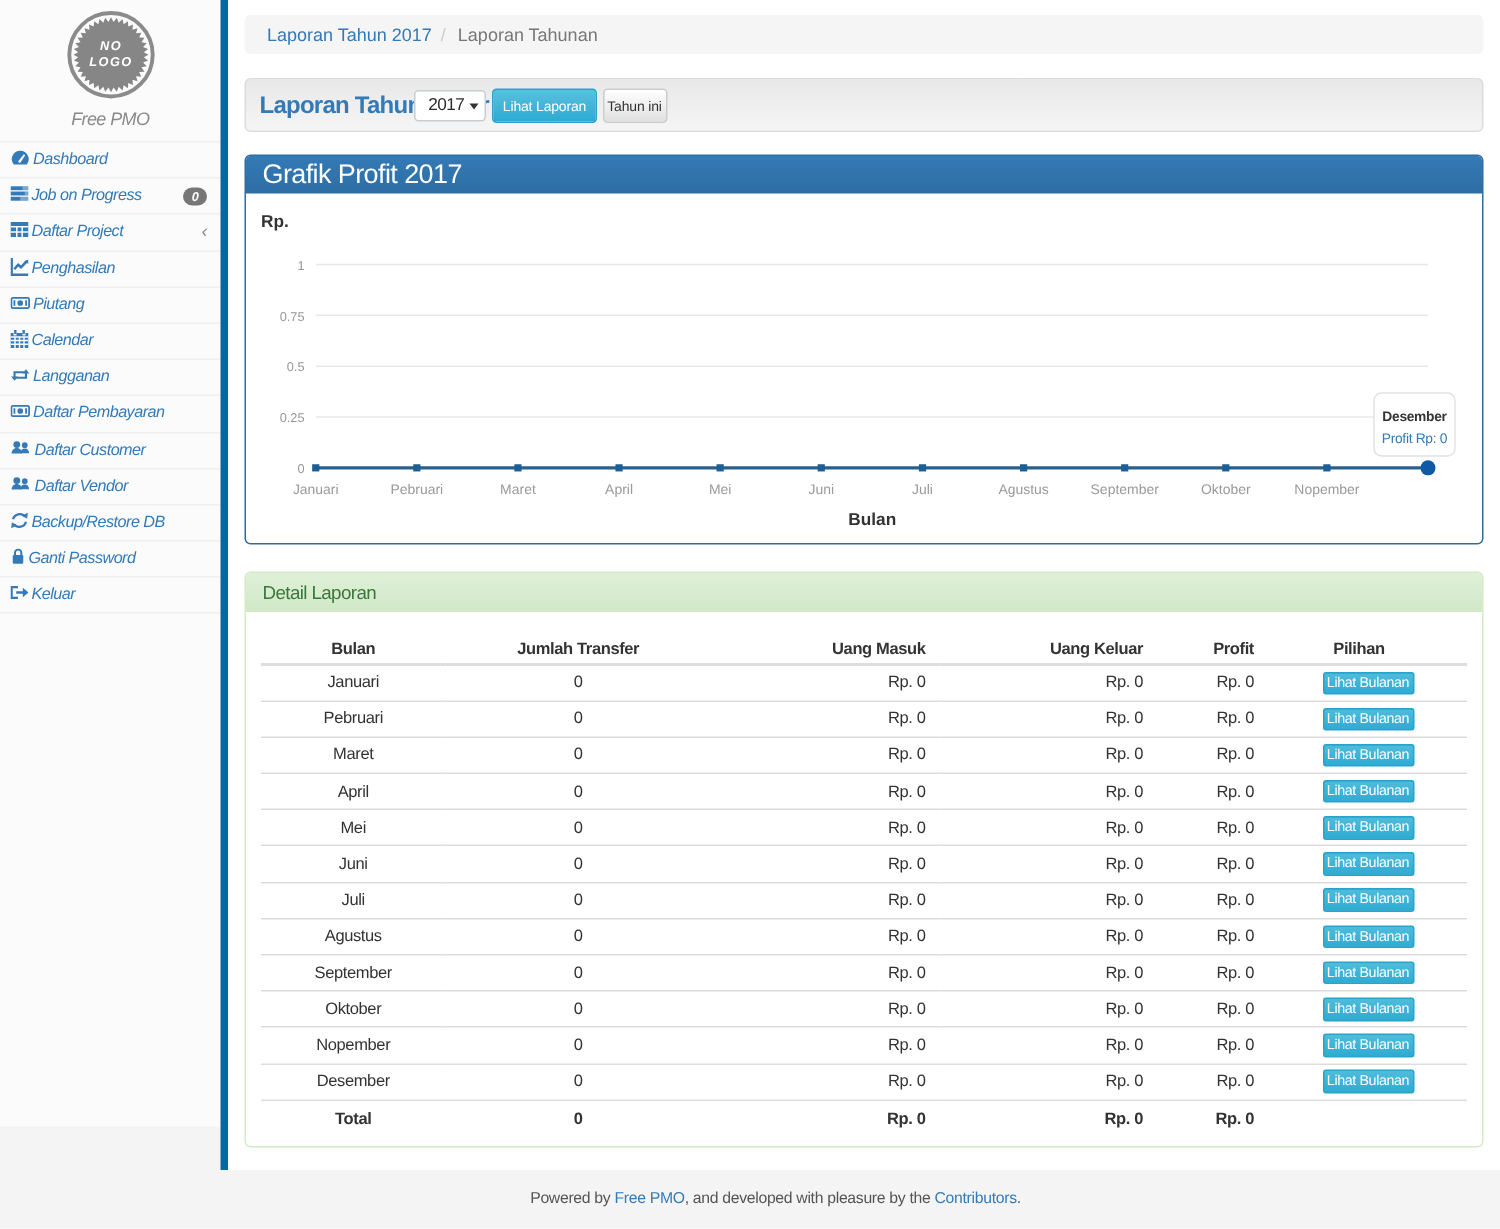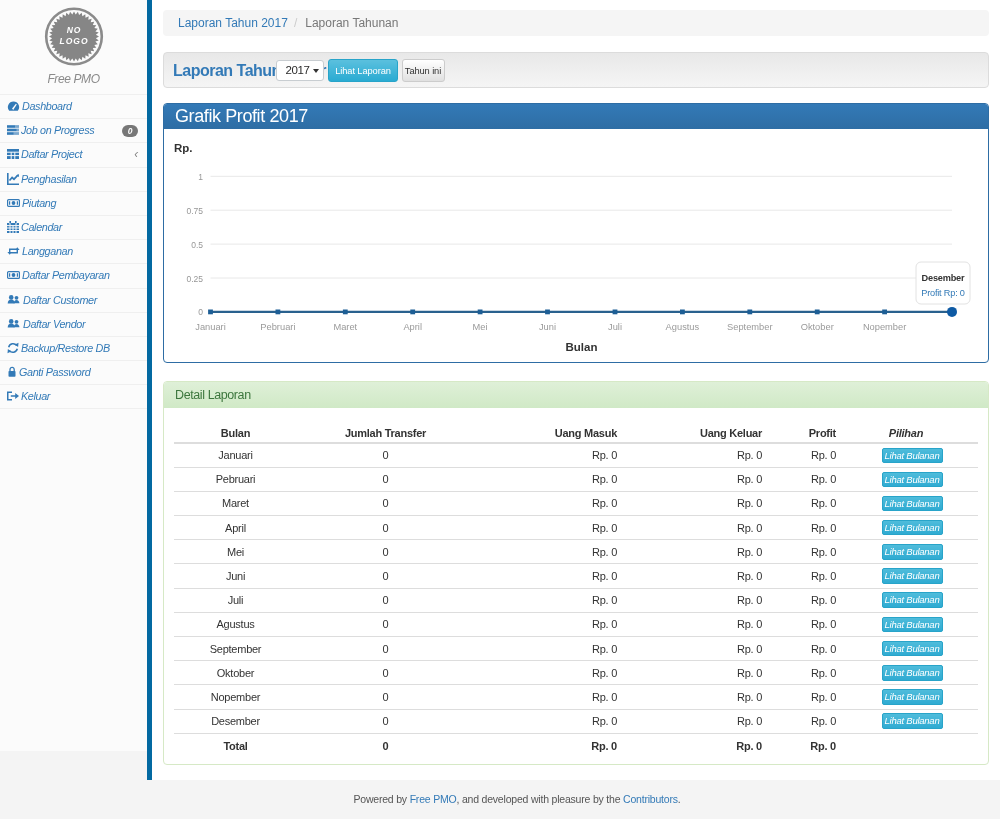--- a/index.html
+++ b/index.html
@@ -49,21 +49,21 @@
 .chartbody .rp { position:absolute; left:10px; top:13px; font-weight:bold; font-size:11.5px; color:#333; }
 .chartbody .bulan { position:absolute; left:3px; width:829px; text-align:center; top:211.5px; font-weight:bold; font-size:11.5px; color:#333; }
 
 
 .tblbody { padding:11px 10px 7px 10px; }
 table { width:100%; border-collapse:collapse; font-size:11px; letter-spacing:-0.25px; }
 th { border-bottom:2px solid #ddd; font-weight:bold; padding:4px 6px 0 6px; height:24px; }
 td { border-bottom:1px solid #ddd; padding:0 6px; height:24.2px; }
 tr.total td { border-bottom:none; font-weight:bold; }
 td.c, th.c { text-align:center; }
-td.p, th.p { text-align:center; padding-right:18px;font-style:italic; }
+td.p, th.p { text-align:center; padding-right:18px; }
 td.r, th.r { text-align:right; padding-right:10px; }
 .btn-xs { display:inline-block; background:linear-gradient(to bottom,#4fbcdb 0,#2fabd2 100%); border:1px solid #28a4c9; border-radius:2px; color:#fff; font-size:9.5px; width:61px; height:15.5px; line-height:14px; text-align:center; vertical-align:middle;margin-left:12px; }
 </style>
 </head>
 <body>
 <div class="wrap">
   <div class="sidebar">
     <div class="logoblock">
       <svg width="74" height="59" viewBox="0 0 74 59">
         <circle cx="37" cy="29.5" r="27.8" fill="none" stroke="#8b8b8b" stroke-width="2.6"></circle>

